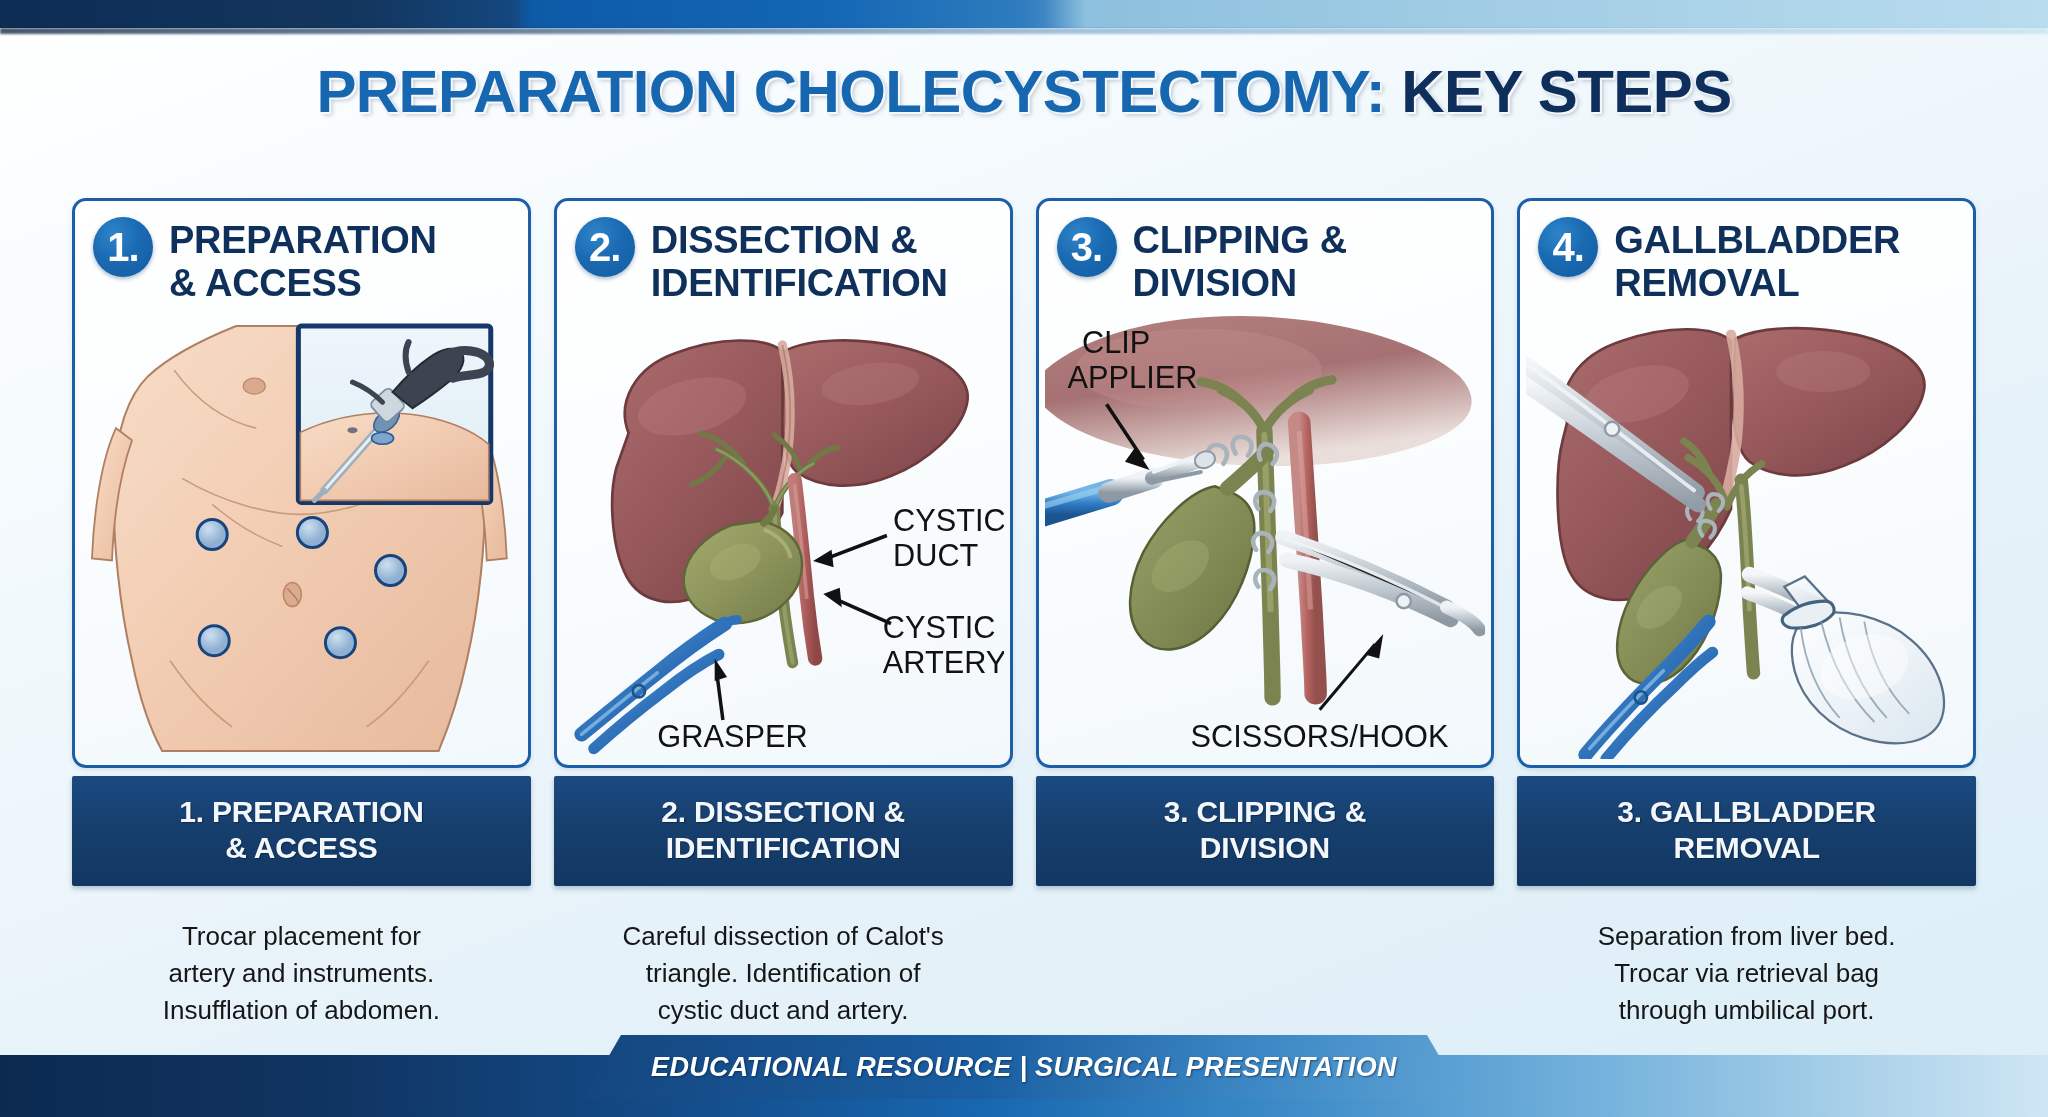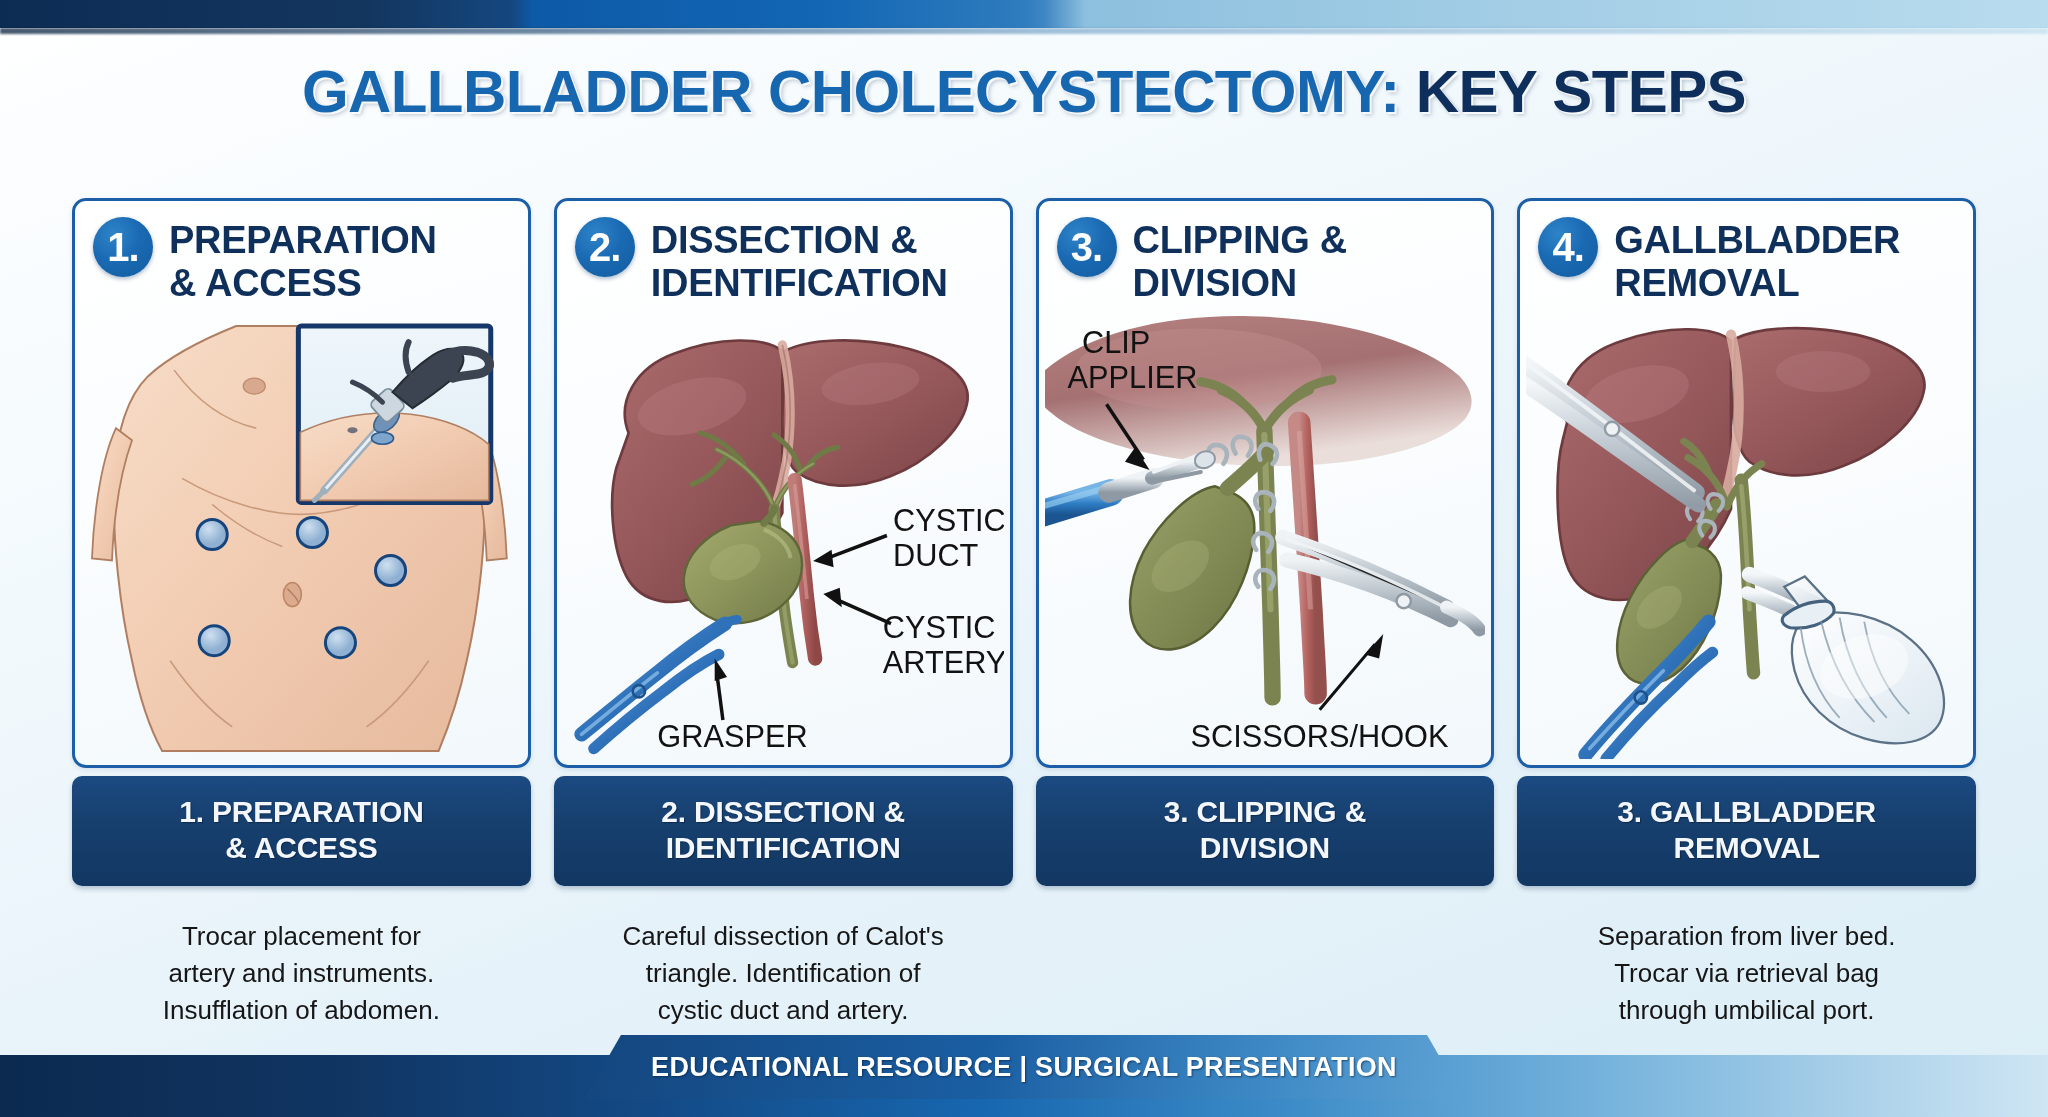--- a/index.html
+++ b/index.html
@@ -113,21 +113,21 @@
     position: relative;
     flex: 1 1 auto;
     margin: 0 6px 6px 6px;
     overflow: hidden;
   }
   .illo svg { display: block; width: 100%; height: 100%; }
 
   
   .banner {
     margin-top: 8px;
-    border-radius: 10px;
+    border-radius: 2px;
     background: linear-gradient(180deg, #1b4a82 0%, #17406f 40%, #123762 100%);
     color: #f3f7fb;
     text-align: center;
     font-size: 30px;
     font-weight: 800;
     line-height: 1.2;
     letter-spacing: -0.2px;
     padding: 18px 8px 20px;
     box-shadow: 0 3px 5px rgba(20,55,95,.25);
     text-shadow: 1px 1px 1px rgba(5,25,50,.55);
@@ -168,35 +168,36 @@
     justify-content: center;
     box-shadow: 0 -1px 4px rgba(20,55,95,.25);
   }
   .footer-text {
     color: #ffffff;
     font-size: 27px;
     font-weight: 800;
     letter-spacing: 0.3px;
     white-space: nowrap;
     text-shadow: 1px 1px 2px rgba(5,30,60,.6);
+    font-style: italic;
   }
 
   
   .lbl { font-family: "Liberation Sans", sans-serif; font-size: 30px; fill: #121212; }
 </style>
 </head>
 <body>
 
 <div id="page">
 
   <div class="top-strip"></div>
   <div class="top-strip-shadow"></div>
 
   <div class="title-wrap">
-    <div class="title"><span class="t-main">GALLBLADDER CHOLECYSTECTOMY:</span> <span class="t-accent">KEY STEPS</span></div>
+    <div class="title"><span class="t-main">PREPARATION CHOLECYSTECTOMY:</span> <span class="t-accent">KEY STEPS</span></div>
   </div>
 
   <div class="panels">
 
     <div class="panel">
       <div class="card">
         <div class="card-head">
           <div class="num-badge">1.</div>
           <div class="card-title">
             <span>PREPARATION</span>

